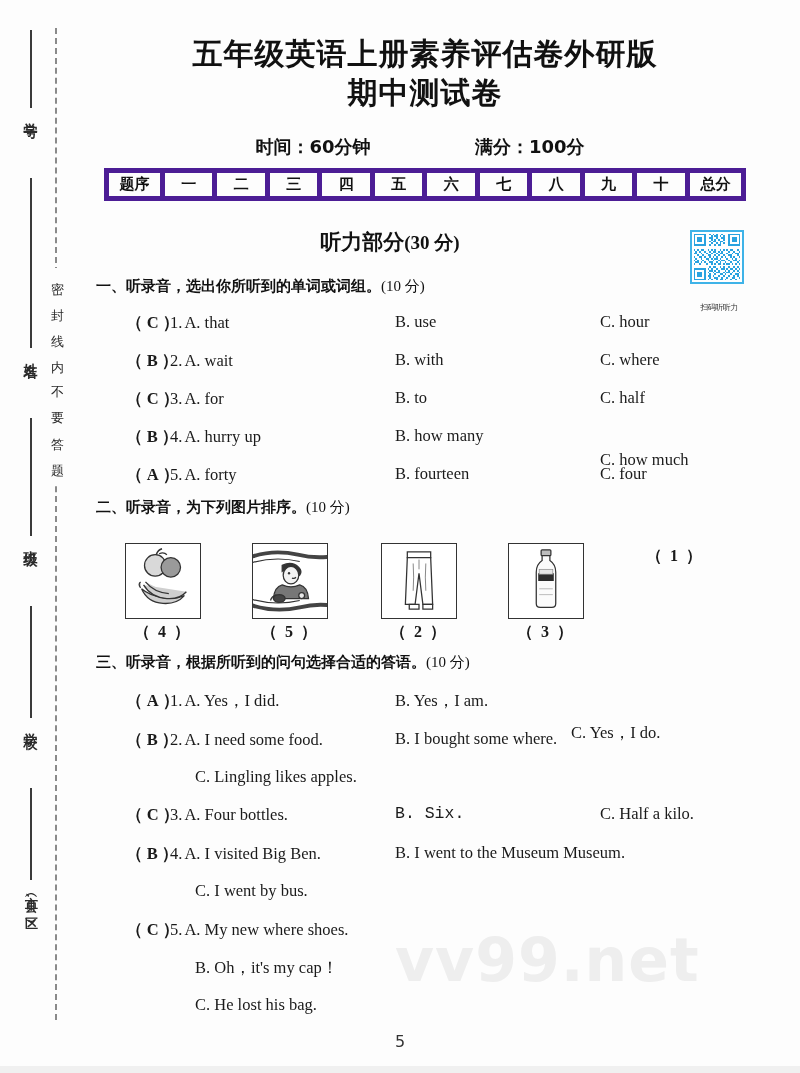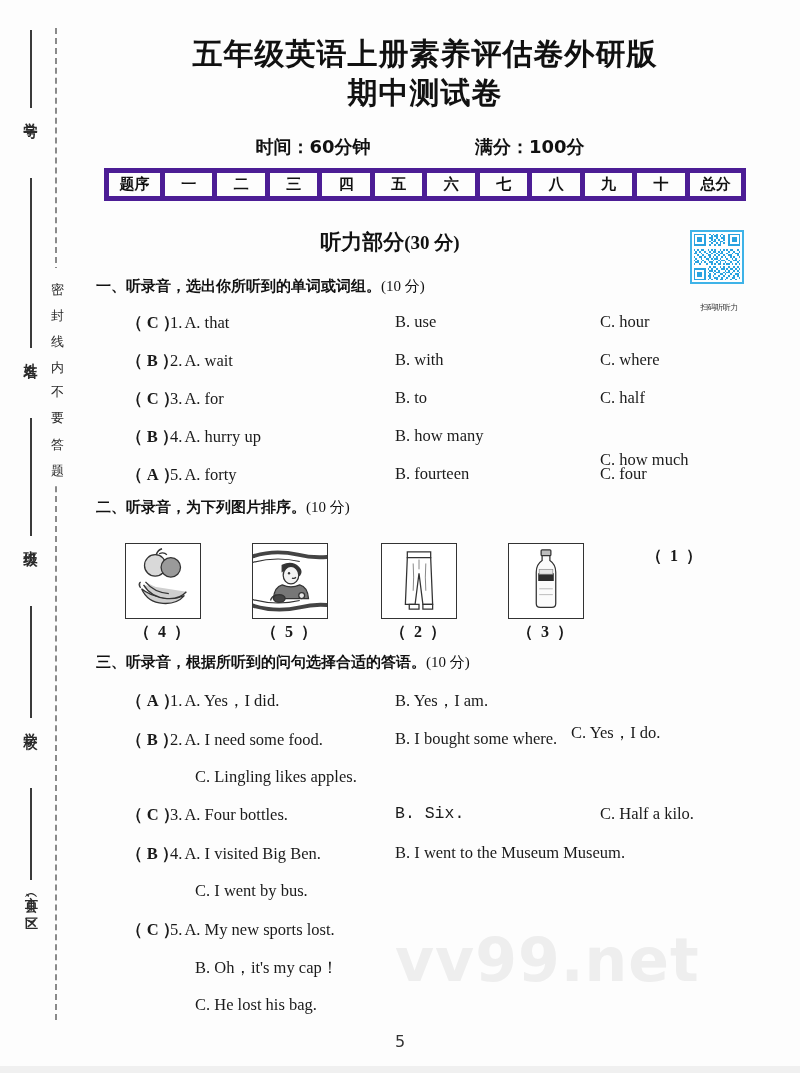--- a/index.html
+++ b/index.html
@@ -633,21 +633,21 @@
   <div class="opt" style="left:395px; top:804px;font-family:Liberation Mono, monospace;">B. Six.</div>
   <div class="opt" style="left:600px; top:804px;">C. Half a kilo.</div>
 
   <div class="q-row" style="left:126px; top:843px;">
     <span class="brk">（&nbsp;<span>B</span>&nbsp;）</span><span class="num">4.</span><span>A. I visited Big Ben.</span>
   </div>
   <div class="opt" style="left:395px; top:843px;">B. I went to the Museum Museum.</div>
   <div class="opt" style="left:195px; top:881px;">C. I went by bus.</div>
 
   <div class="q-row" style="left:126px; top:919px;">
-    <span class="brk">（&nbsp;<span>C</span>&nbsp;）</span><span class="num">5.</span><span>A. My new sports lost.</span>
+    <span class="brk">（&nbsp;<span>C</span>&nbsp;）</span><span class="num">5.</span><span>A. My new where shoes.</span>
   </div>
   <div class="opt" style="left:195px; top:957px;">B. Oh，it's my cap！</div>
   <div class="opt" style="left:195px; top:995px;">C. He lost his bag.</div>
 
   <div class="watermark">vv99.net</div>
 
   <div class="page-num">5</div>
   <div class="bottom-rule"></div>
 
 </div>

